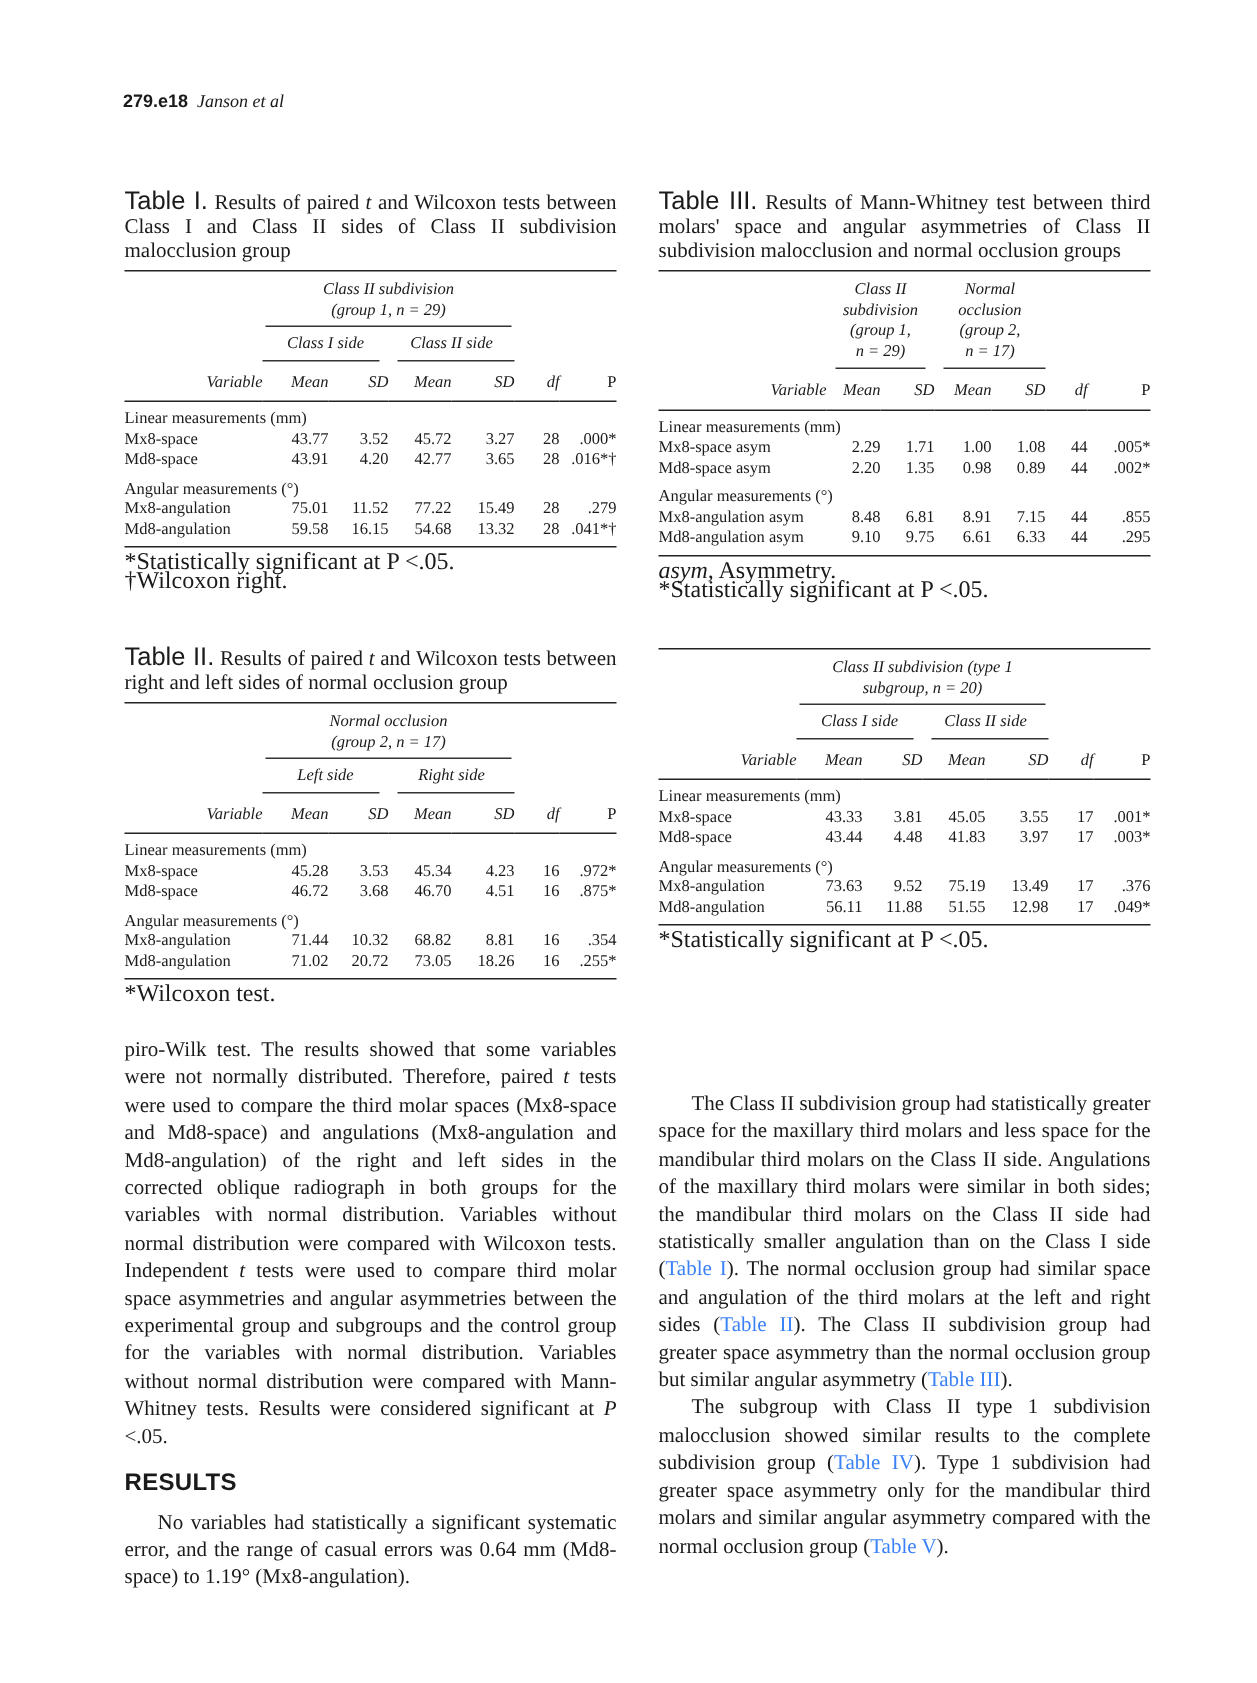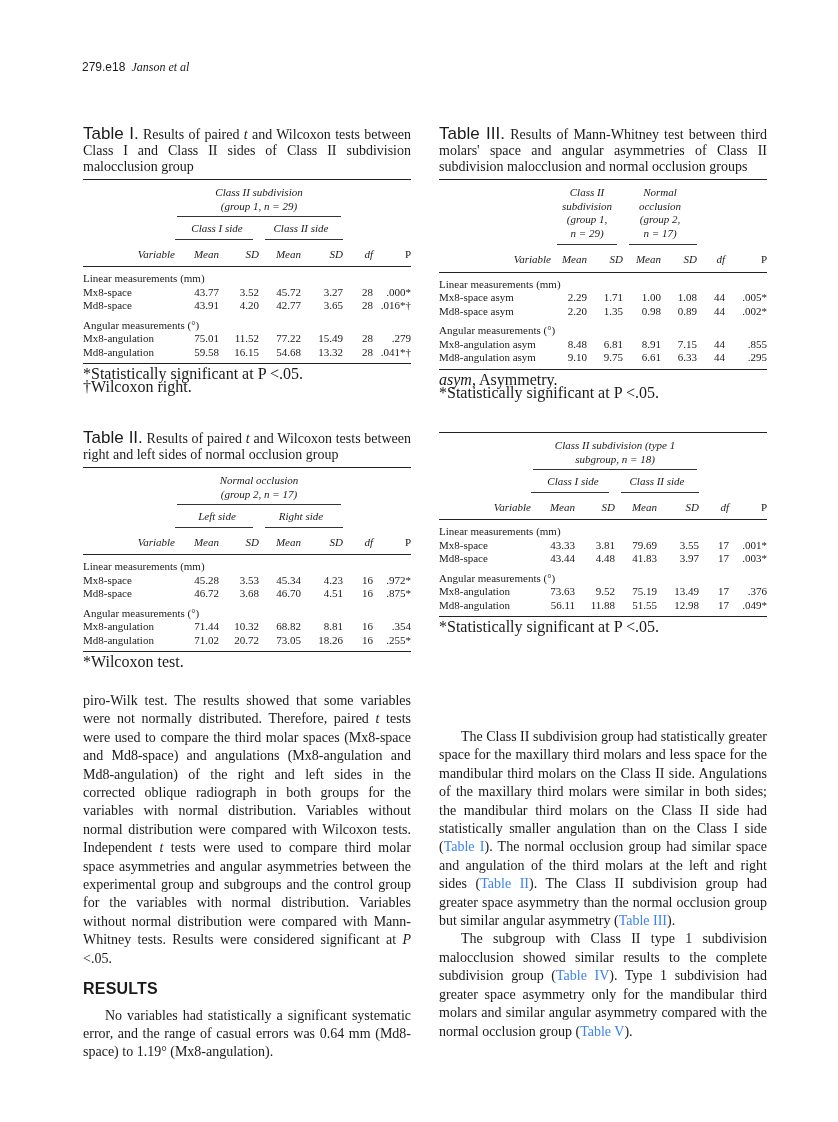--- a/index.html
+++ b/index.html
@@ -2,21 +2,21 @@
 <html><head>
 <meta charset="utf-8">
 <style>
   html, body { margin: 0; padding: 0; background: #ffffff; }
   body {
     width: 838px; height: 1122px; position: relative; overflow: hidden;
     font-family: "Liberation Serif", serif; color: #1a1a1a;
   }
   .page-header { position: absolute; top: 60px; left: 82px; right: 82px; height: 32px; }
   .hdr-left { position: absolute; left: 0; top: 0; font-size: 12px; }
-  .hdr-left .pnum { font-family: "Liberation Sans", sans-serif; font-weight: normal; font-size: 12px; }
+  .hdr-left .pnum { font-family: "Liberation Sans", sans-serif; font-weight: bold; font-size: 12px; }
   .hdr-left .auth { font-style: italic; margin-left: 6px; }
   .hdr-right { position: absolute; right: 0; top: 0; text-align: right; font-style: italic; font-size: 11.5px; line-height: 13px; }
 
   .col { position: absolute; width: 328px; }
   .col-left { left: 83px; }
   .col-right { left: 439px; }
 
   .tbl-block { position: absolute; width: 328px; }
   .tbl-caption { font-size: 14px; line-height: 16px; text-align: justify; margin: 0 0 4px 0; }
   .tbl-caption .tlabel { font-family: "Liberation Sans", sans-serif; font-size: 17px; }
@@ -392,21 +392,21 @@
         <col style="width:42px">
         <col style="width:42px">
         <col style="width:30px">
         <col style="width:38px">
       </colgroup>
     <tbody>
         <tr>
           <td></td>
           <td colspan="4" class="hdr-cell" style="padding-top:6px">
             <div>Class II subdivision (type 1</div>
-            <div>subgroup, n = 18)</div>
+            <div>subgroup, n = 20)</div>
           </td>
           <td></td>
           <td></td>
         </tr>
     <tr>
           <td></td>
           <td colspan="4" style="padding:3px 0 0 0">
             <div class="span-line" style="margin:0 2px"></div>
           </td>
           <td></td>
@@ -442,21 +442,21 @@
     <tr>
           <td colspan="7" class="rule-thick"></td>
         </tr>
     <tr>
           <td colspan="7" style="padding-top:5px">Linear measurements (mm)</td>
         </tr>
     <tr>
           <td>Mx8-space</td>
           <td class="num">43.33</td>
           <td class="num">3.81</td>
-          <td class="num">79.69</td>
+          <td class="num">45.05</td>
           <td class="num">3.55</td>
           <td class="num">17</td>
           <td class="num">.001*</td>
         </tr>
     <tr>
           <td>Md8-space</td>
           <td class="num">43.44</td>
           <td class="num">4.48</td>
           <td class="num">41.83</td>
           <td class="num">3.97</td>

